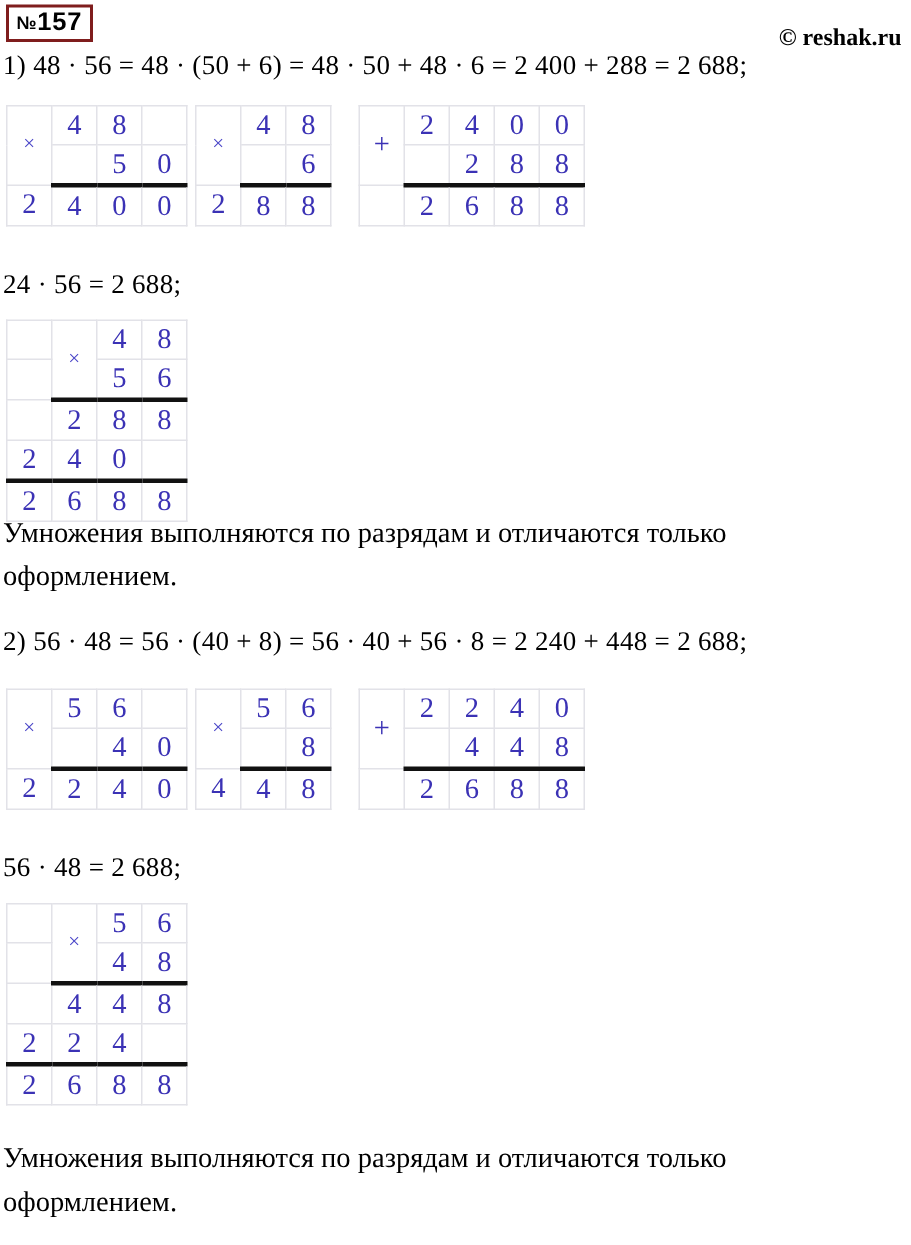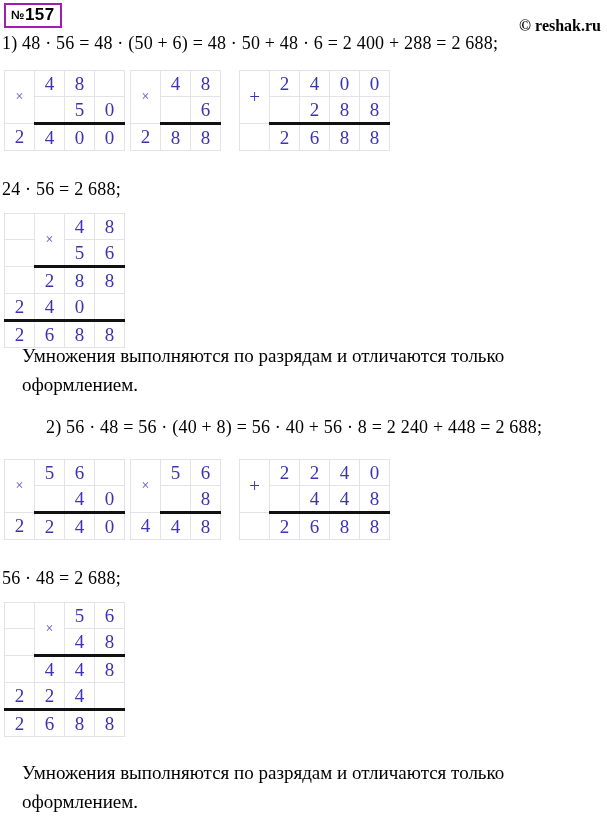--- a/index.html
+++ b/index.html
@@ -14,21 +14,21 @@
     font-family: "Liberation Serif", "DejaVu Serif", serif;
     color: #000000;
     overflow: hidden;
   }
 
   
   .exercise-badge {
     position: absolute;
     left: 4px;
     top: 3px;
-    border: 2px solid #a21caf;
+    border: 2px solid #7f1d1d;
     padding: 0px 5px 1px 5px;
     font-family: "Liberation Sans", "DejaVu Sans", sans-serif;
     font-weight: bold;
     font-size: 17px;
     line-height: 20px;
     letter-spacing: 0.5px;
     white-space: nowrap;
   }
   .exercise-badge .num-sign {
     font-size: 12px;
@@ -52,21 +52,20 @@
     line-height: 22px;
     white-space: nowrap;
     letter-spacing: 0.2px;
   }
   .note-line {
     position: absolute;
     left: 2px;
     font-size: 19px;
     line-height: 22px;
     white-space: nowrap;
-    margin-left: 20px;
   }
 
   
   .calc-table {
     position: absolute;
     border-collapse: collapse;
     table-layout: fixed;
     font-family: "Liberation Serif", "DejaVu Serif", serif;
   }
   .calc-table td {
@@ -197,21 +196,21 @@
         <td>6</td>
         <td>8</td>
         <td>8</td>
       </tr>
     </tbody>
   </table>
 
 <div class="note-line" style="top:345px;">Умножения выполняются по разрядам и отличаются только</div>
 <div class="note-line" style="top:374px;">оформлением.</div>
 
-<div class="eq-line" style="top:416px;margin-left:44px;">2) 56 · 48 = 56 · (40 + 8) = 56 · 40 + 56 · 8 = 2 240 + 448 = 2 688;</div>
+<div class="eq-line" style="top:416px;">2) 56 · 48 = 56 · (40 + 8) = 56 · 40 + 56 · 8 = 2 240 + 448 = 2 688;</div>
 
 <table class="calc-table" style="left:4px; top:459px;">
     <tbody id="t-2-0">
       <tr>
         <td rowspan="2" class="op">×</td>
         <td>5</td>
         <td>6</td>
         <td>&nbsp;</td>
       </tr>
       <tr>

